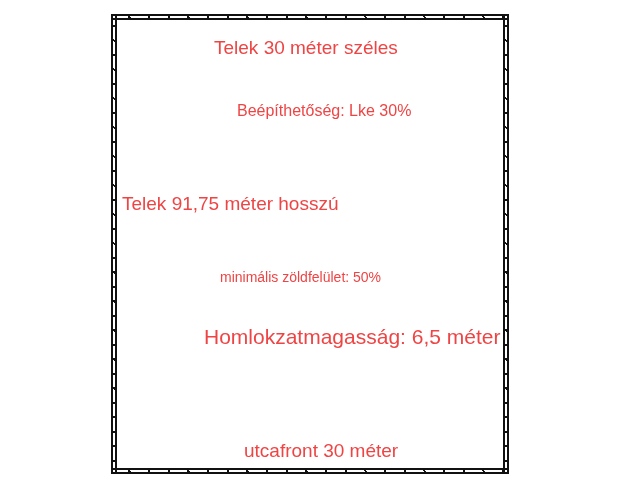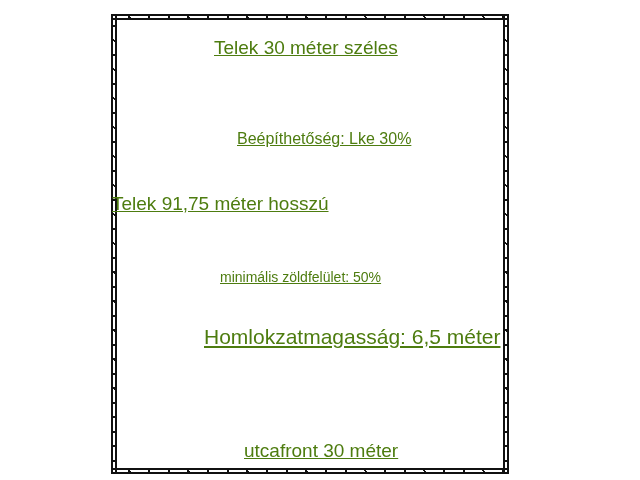--- a/index.html
+++ b/index.html
@@ -46,26 +46,25 @@
   }
   .edge-top    { top: 0; }
   .edge-bottom { bottom: 0; }
   .edge-left   { left: 0; }
   .edge-right  { right: 0; }
 
   .lbl {
     position: absolute;
     white-space: nowrap;
     line-height: 1.2;
-    color: #4d7c0f;
-    text-decoration: underline;
+    color: #ef4444;
   }
   #label-width          { left: 214px; top: 37px;  font-size: 19px; }
-  #label-buildability   { left: 237px; top: 101px; font-size: 16px; margin-top: 28px; }
-  #label-length         { left: 112px; top: 193px; font-size: 19px; }
+  #label-buildability   { left: 237px; top: 101px; font-size: 16px; }
+  #label-length         { left: 112px; top: 193px; font-size: 19px; padding-left: 10px; }
   #label-green-area     { left: 220px; top: 269px; font-size: 14px; }
   #label-facade-height  { left: 204px; top: 324px; font-size: 21px; }
   #label-street-front   { left: 244px; top: 440px; font-size: 19px; }
 </style>
 </head>
 <body>
 
 <div id="stage">
 
   <div id="plot-boundary">

